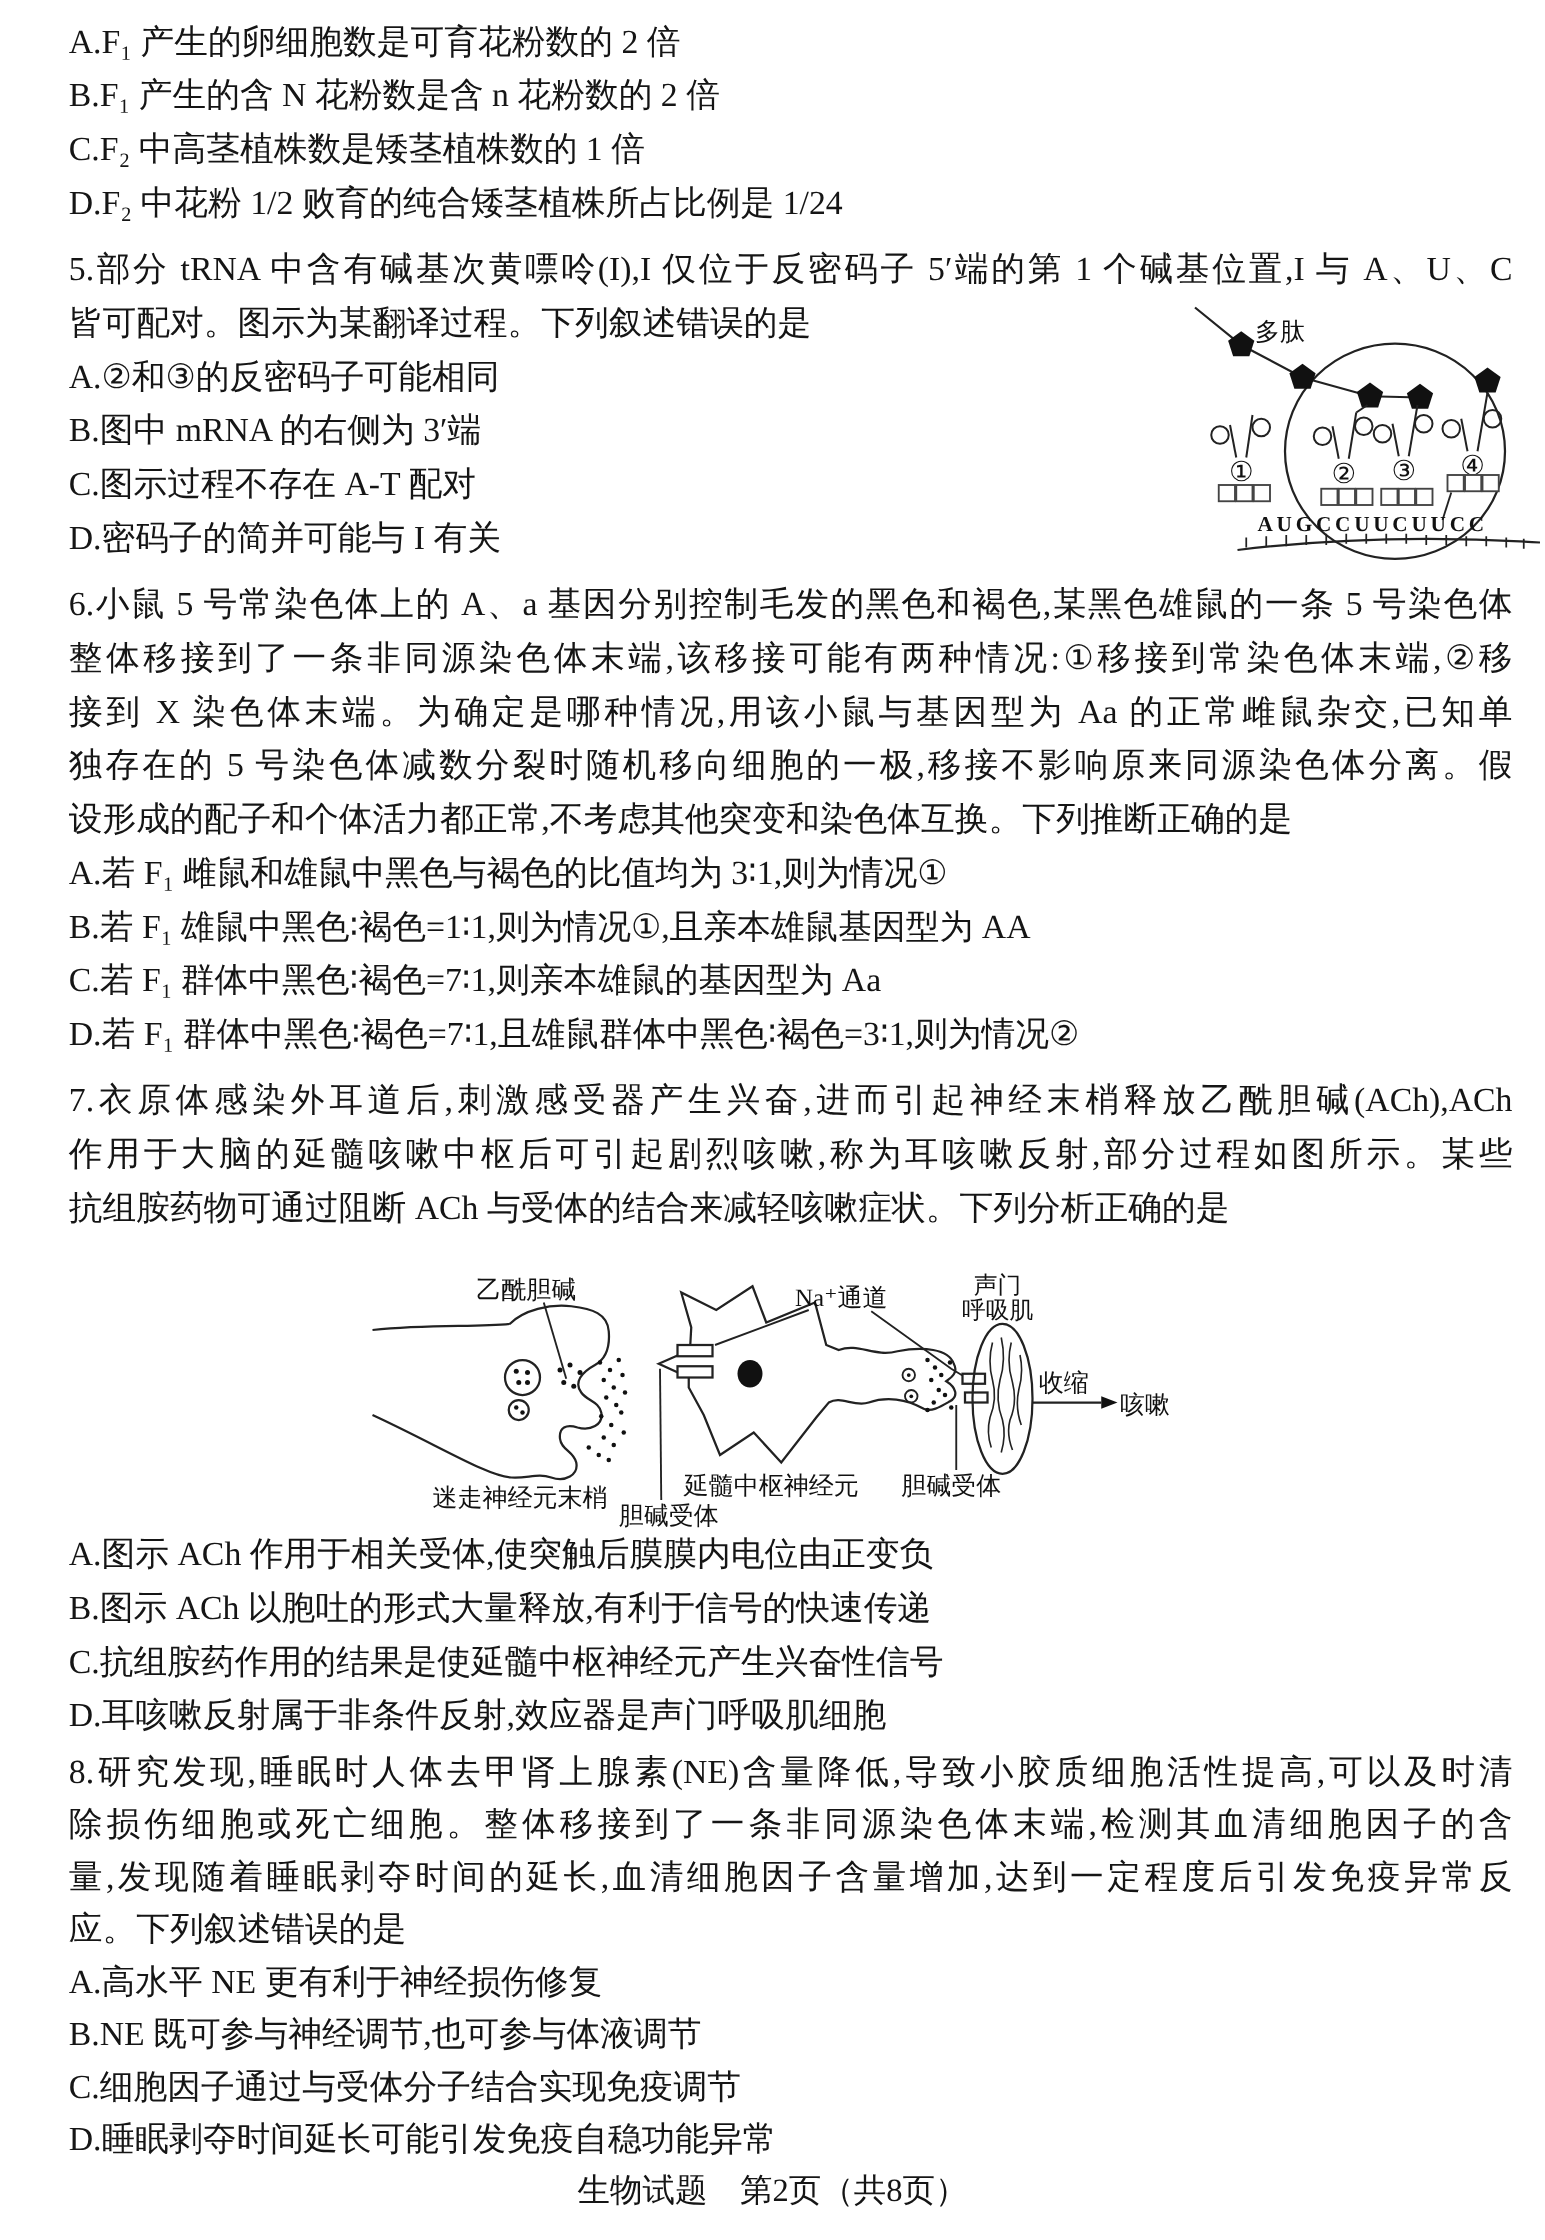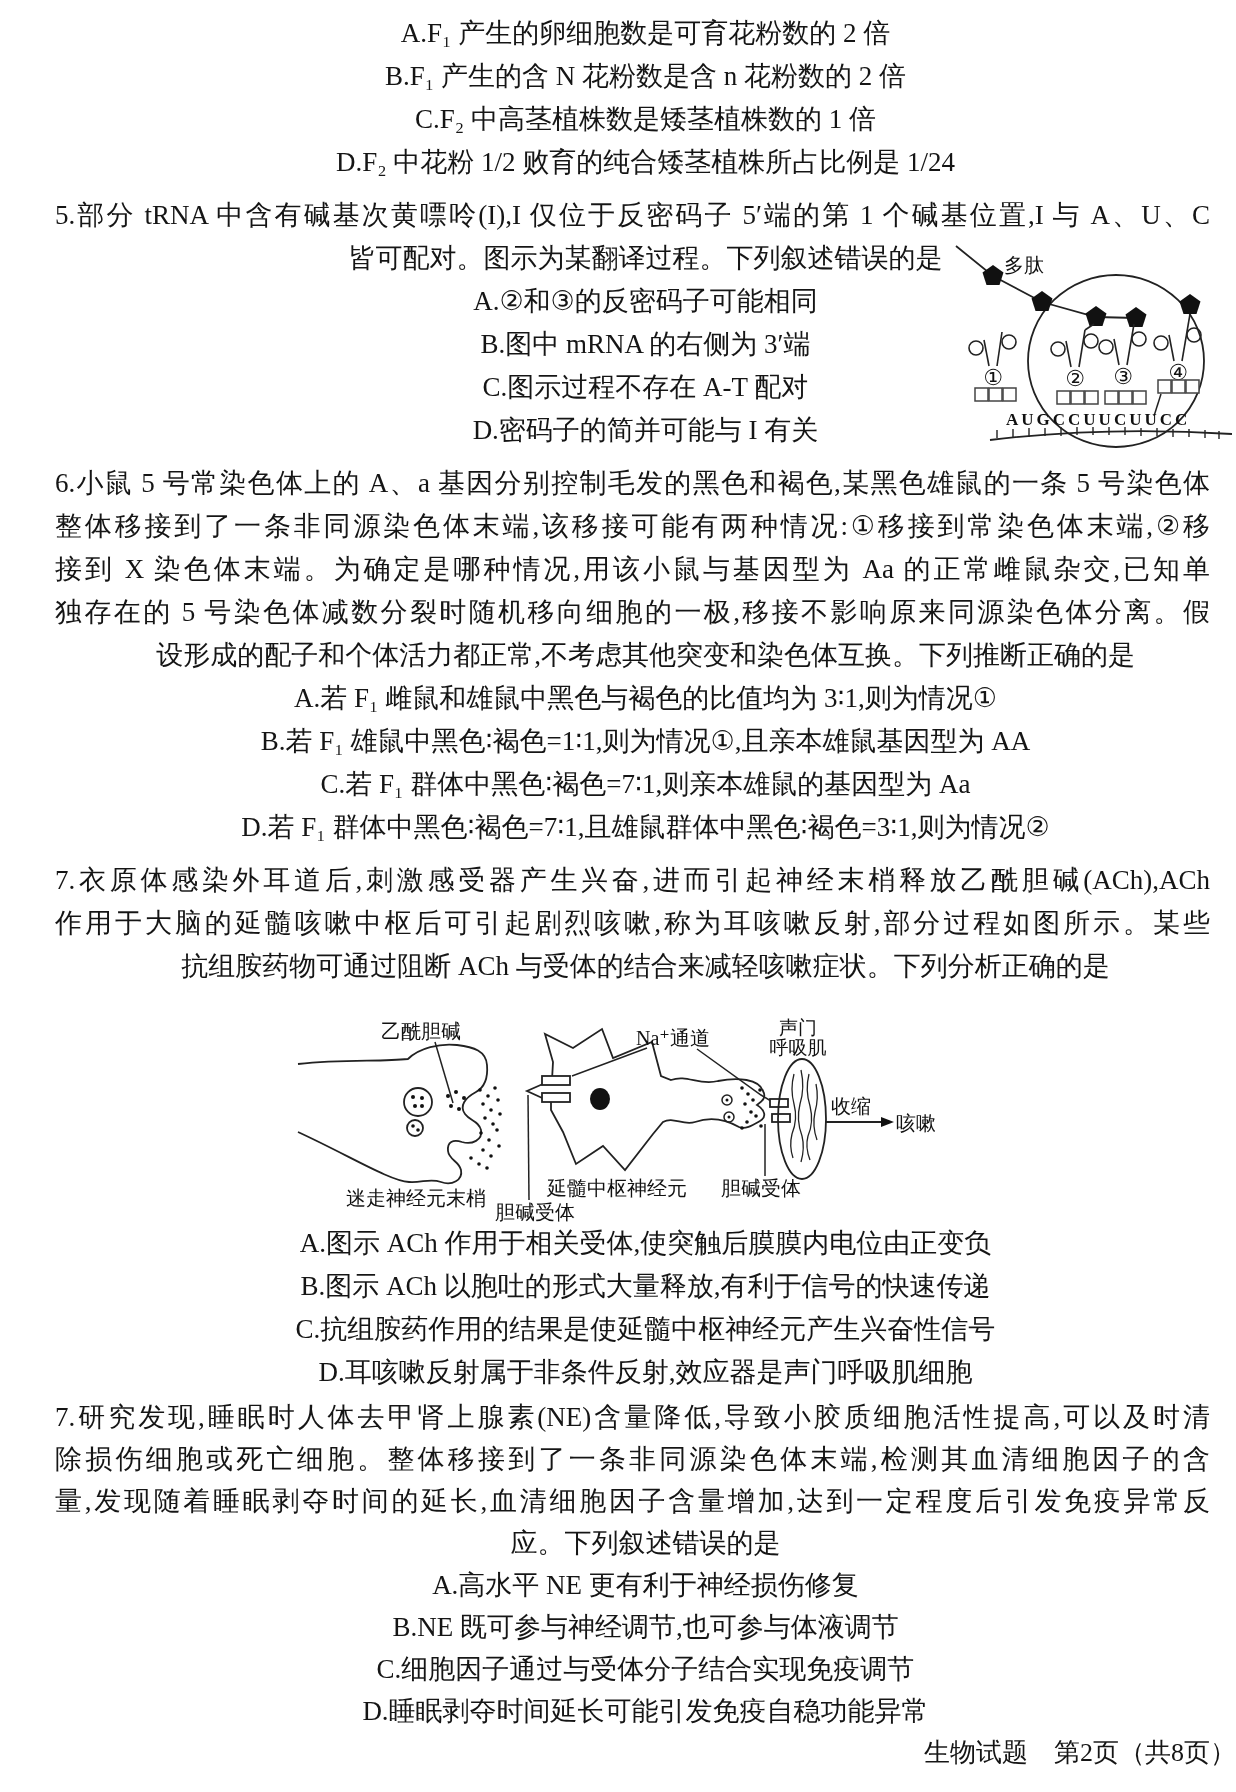--- a/index.html
+++ b/index.html
@@ -11,36 +11,35 @@
     font-family:"Liberation Serif","DejaVu Serif","DejaVu Sans",serif;
     color:#151515;
     overflow:hidden;
   }
   .flow{padding-top:12px;}
   .line{
     height:43px;line-height:43px;
     font-size:27px;
     padding-left:55px;
     white-space:nowrap;
-    text-align:center;
   }
   .qline{}
   .fill{
     white-space:normal;
     padding-right:26px;
     text-align:justify;
     text-align-last:justify;
   }
   .qblock{margin-top:10px;}
   .q8block{margin-top:2px;}
   .q8block .line{height:42px;line-height:42px;}
   .fig7-spacer{height:234px;position:relative;text-align:right;}
   .footer{
     height:42px;line-height:42px;
-    text-align:right;
+    text-align:center;
     font-size:26px;
     margin-top:0;
   }
   svg{position:absolute;}
   svg text{font-family:"Liberation Serif","DejaVu Serif","DejaVu Sans",serif;fill:#111;}
 </style>
 </head>
 <body>
 
 <div class="page">
@@ -256,21 +255,21 @@
         </svg>
       </div>
 
       <div class="line">A.图示 ACh 作用于相关受体,使突触后膜膜内电位由正变负</div>
       <div class="line">B.图示 ACh 以胞吐的形式大量释放,有利于信号的快速传递</div>
       <div class="line">C.抗组胺药作用的结果是使延髓中枢神经元产生兴奋性信号</div>
       <div class="line">D.耳咳嗽反射属于非条件反射,效应器是声门呼吸肌细胞</div>
     </div>
 
     <div class="q8block">
-      <div class="line qline fill">7.研究发现,睡眠时人体去甲肾上腺素(NE)含量降低,导致小胶质细胞活性提高,可以及时清</div>
+      <div class="line qline fill">8.研究发现,睡眠时人体去甲肾上腺素(NE)含量降低,导致小胶质细胞活性提高,可以及时清</div>
       <div class="line fill">除损伤细胞或死亡细胞。整体移接到了一条非同源染色体末端,检测其血清细胞因子的含</div>
       <div class="line fill">量,发现随着睡眠剥夺时间的延长,血清细胞因子含量增加,达到一定程度后引发免疫异常反</div>
       <div class="line">应。下列叙述错误的是</div>
       <div class="line">A.高水平 NE 更有利于神经损伤修复</div>
       <div class="line">B.NE 既可参与神经调节,也可参与体液调节</div>
       <div class="line">C.细胞因子通过与受体分子结合实现免疫调节</div>
       <div class="line">D.睡眠剥夺时间延长可能引发免疫自稳功能异常</div>
     </div>
 
     <div class="footer">生物试题　第2页（共8页）</div>

